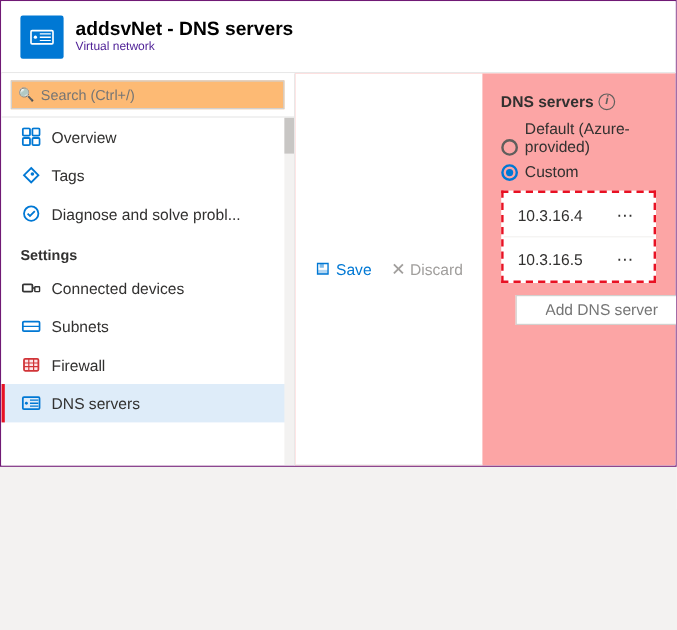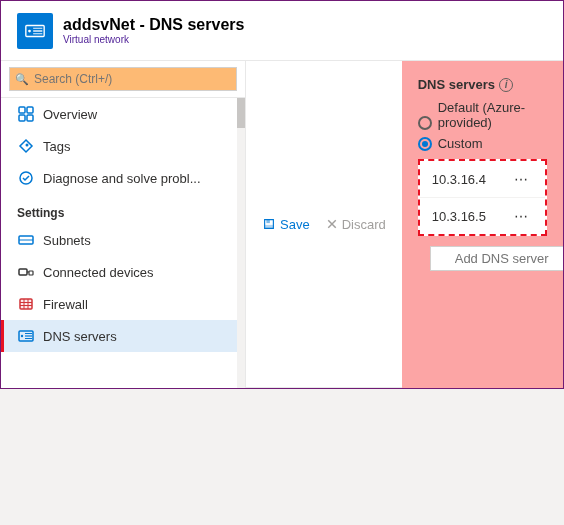--- a/index.html
+++ b/index.html
@@ -352,36 +352,36 @@
           </span>
           <span>Diagnose and solve probl...</span>
         </div>
 
         <div class="sidebar-section-label">Settings</div>
 
 
         <div class="sidebar-item">
           <span class="item-icon">
             <svg width="16" height="16" viewBox="0 0 16 16" fill="none">
-              <rect x="1" y="4" width="14" height="8" rx="1" stroke="#0078d4" stroke-width="1.5" fill="none"></rect>
-              <line x1="1" y1="8" x2="15" y2="8" stroke="#0078d4" stroke-width="1"></line>
-            </svg>
-          </span>
-          <span>Subnets</span>
-        </div>
-
-        <div class="sidebar-item">
-          <span class="item-icon">
-            <svg width="16" height="16" viewBox="0 0 16 16" fill="none">
               <rect x="1" y="5" width="8" height="6" rx="1" stroke="#333" stroke-width="1.5" fill="none"></rect>
               <rect x="11" y="7" width="4" height="4" rx="0.5" stroke="#333" stroke-width="1.2" fill="none"></rect>
               <line x1="9" y1="8" x2="11" y2="8" stroke="#333" stroke-width="1.2"></line>
             </svg>
           </span>
           <span>Connected devices</span>
+        </div>
+
+        <div class="sidebar-item">
+          <span class="item-icon">
+            <svg width="16" height="16" viewBox="0 0 16 16" fill="none">
+              <rect x="1" y="4" width="14" height="8" rx="1" stroke="#0078d4" stroke-width="1.5" fill="none"></rect>
+              <line x1="1" y1="8" x2="15" y2="8" stroke="#0078d4" stroke-width="1"></line>
+            </svg>
+          </span>
+          <span>Subnets</span>
         </div>
 
 
         <div class="sidebar-item">
           <span class="item-icon">
             <svg width="16" height="16" viewBox="0 0 16 16" fill="none">
               <rect x="2" y="3" width="12" height="10" rx="1" stroke="#d13438" stroke-width="1.5" fill="#fde7e9"></rect>
               <line x1="2" y1="6.5" x2="14" y2="6.5" stroke="#d13438" stroke-width="1"></line>
               <line x1="2" y1="9.5" x2="14" y2="9.5" stroke="#d13438" stroke-width="1"></line>
               <line x1="6" y1="3" x2="6" y2="13" stroke="#d13438" stroke-width="1"></line>

